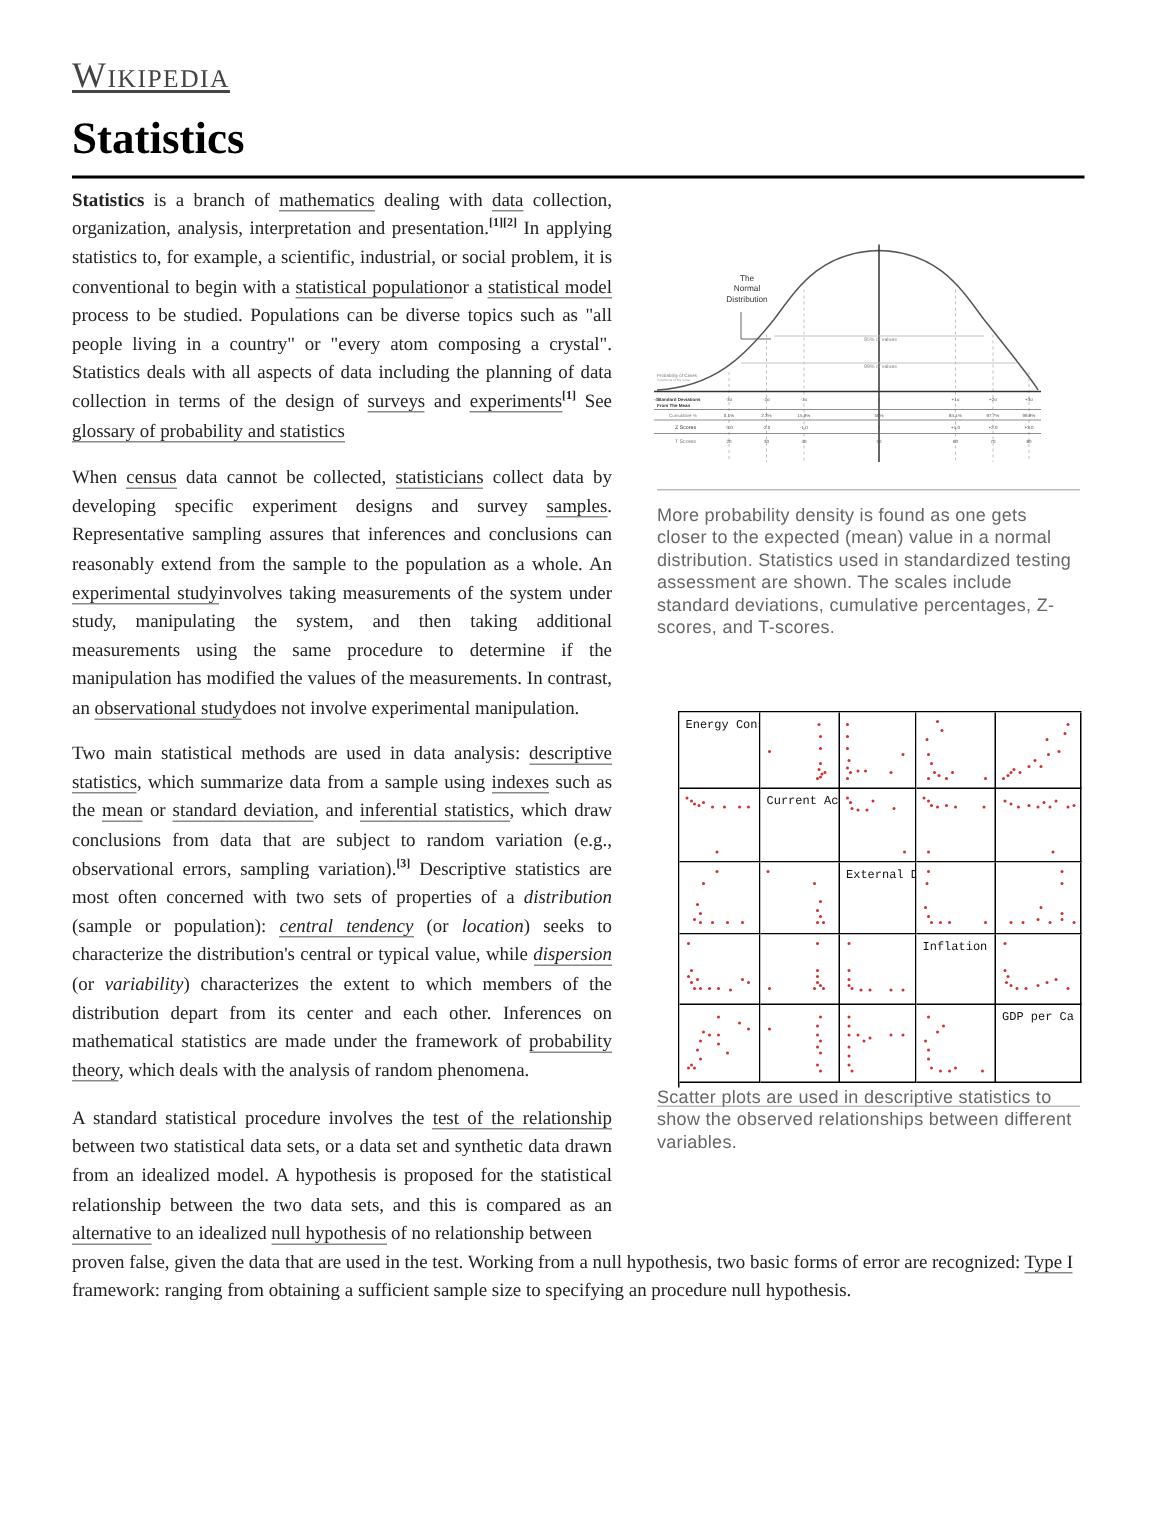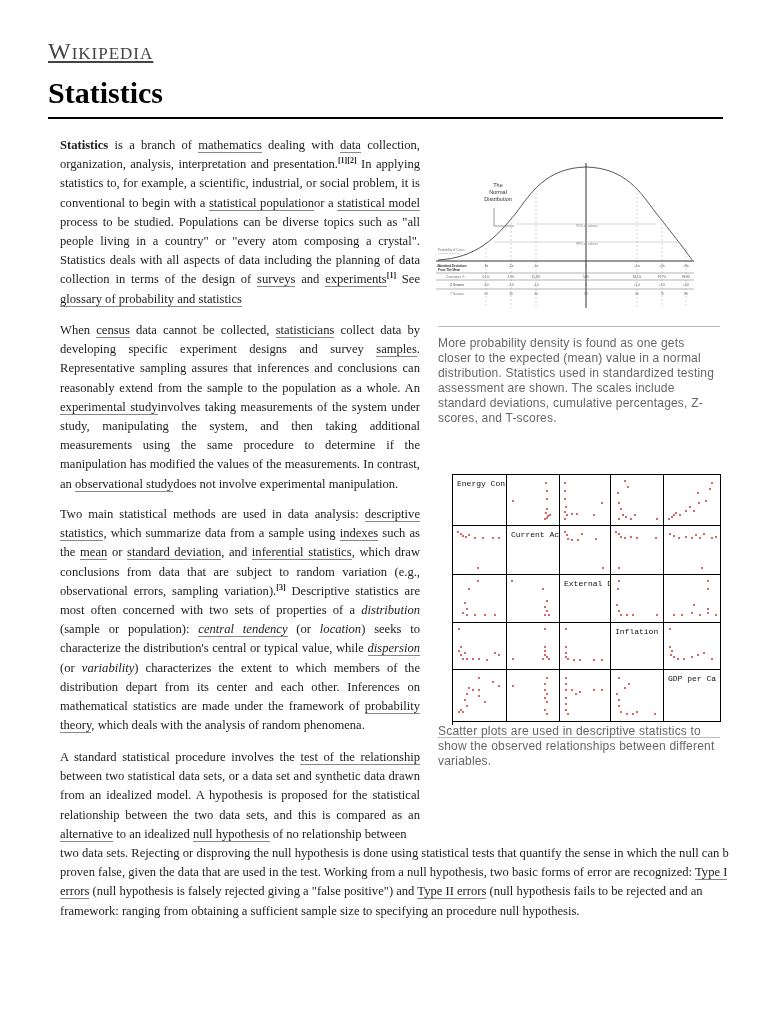--- a/index.html
+++ b/index.html
@@ -1,20 +1,20 @@
 <!DOCTYPE html>
 <html><head>
 <meta charset="utf-8">
 <style>
   html, body { margin: 0; padding: 0; background: #ffffff; }
   body { width: 768px; height: 1024px; position: relative; overflow: hidden; font-family: "Liberation Serif", "DejaVu Serif", serif; color: #222; }
   .logo { position: absolute; left: 48px; top: 38px; font-family: "Liberation Serif", serif; font-size: 24px; letter-spacing: 1px; color: #444; font-variant: small-caps; text-decoration: underline; }
   .title { position: absolute; left: 48px; top: 76px; font-family: "Liberation Serif", serif; font-weight: bold; font-size: 30px; color: #000; margin: 0; }
   .title-rule { position: absolute; left: 48px; top: 117px; width: 675px; height: 2px; background: #000; }
-  .para { position: absolute; left: 48px; width: 360px; font-size: 12.6px; line-height: 19.2px; text-align: justify; margin: 12px; color: #222; }
+  .para { position: absolute; left: 48px; width: 360px; font-size: 12.6px; line-height: 19.2px; text-align: justify; margin: 0; color: #222; }
   .para.wide { width: 715px; }
   .lnk { border-bottom: 1px solid #888; color: #222; text-decoration: none; }
   sup { font-size: 8px; font-weight: bold; line-height: 0; }
   .fig1 { position: absolute; left: 436px; top: 158px; width: 258px; height: 150px; }
   .cap { position: absolute; left: 438px; font-family: "Liberation Sans", "DejaVu Sans", sans-serif; font-size: 12px; line-height: 15px; color: #666; margin: 0; letter-spacing: 0.2px; }
   .cap-rule { position: absolute; left: 438px; width: 282px; height: 1px; background: #bbb; }
   .spm { position: absolute; left: 452px; top: 474px; width: 268px; height: 250px; display: grid; grid-template-columns: 54px 53px 51px 53px 57px; grid-template-rows: 51px 49px 48px 47px 52px; border-left: 1px solid #000; border-top: 1px solid #000; }
   .cell { border-right: 1px solid #000; border-bottom: 1px solid #000; position: relative; overflow: hidden; background: #fff; }
   .cell .lbl { position: absolute; left: 4px; top: 4px; font-family: "Liberation Mono", "DejaVu Sans Mono", monospace; font-size: 8px; white-space: nowrap; color: #111; }
   .cell svg { position: absolute; left: 0; top: 0; }
@@ -28,23 +28,21 @@
 
 <p class="para" style="top:124px;"><b>Statistics</b><span> is a branch of </span><a class="lnk">mathematics</a><span> dealing with </span><a class="lnk">data</a><span> collection, organization, analysis, interpretation and presentation.</span><sup>[1]</sup><sup>[2]</sup><span> In applying statistics to, for example, a scientific, industrial, or social problem, it is conventional to begin with a </span><a class="lnk">statistical population</a><span>or a </span><a class="lnk">statistical model</a><span> process to be studied. Populations can be diverse topics such as "all people living in a country" or "every atom composing a crystal". Statistics deals with all aspects of data including the planning of data collection in terms of the design of </span><a class="lnk">surveys</a><span> and </span><a class="lnk">experiments</a><sup>[1]</sup><span> See </span><a class="lnk">glossary of probability and statistics</a></p>
 
 <p class="para" style="top:309px;"><span>When </span><a class="lnk">census</a><span> data cannot be collected, </span><a class="lnk">statisticians</a><span> collect data by developing specific experiment designs and survey </span><a class="lnk">samples</a><span>. Representative sampling assures that inferences and conclusions can reasonably extend from the sample to the population as a whole. An </span><a class="lnk">experimental study</a><span>involves taking measurements of the system under study, manipulating the system, and then taking additional measurements using the same procedure to determine if the manipulation has modified the values of the measurements. In contrast, an </span><a class="lnk">observational study</a><span>does not involve experimental manipulation.</span></p>
 
 <p class="para" style="top:493px;"><span>Two main statistical methods are used in data analysis: </span><a class="lnk">descriptive statistics</a><span>, which summarize data from a sample using </span><a class="lnk">indexes</a><span> such as the </span><a class="lnk">mean</a><span> or </span><a class="lnk">standard deviation</a><span>, and </span><a class="lnk">inferential statistics</a><span>, which draw conclusions from data that are subject to random variation (e.g., observational errors, sampling variation).</span><sup>[3]</sup><span> Descriptive statistics are most often concerned with two sets of properties of a </span><i>distribution</i><span> (sample or population): </span><a class="lnk" style="font-style:italic;">central tendency</a><span> (or </span><i>location</i><span>) seeks to characterize the distribution's central or typical value, while </span><a class="lnk" style="font-style:italic;">dispersion</a><span> (or </span><i>variability</i><span>) characterizes the extent to which members of the distribution depart from its center and each other. Inferences on mathematical statistics are made under the framework of </span><a class="lnk">probability theory</a><span>, which deals with the analysis of random phenomena.</span></p>
 
 <p class="para" style="top:736px;"><span>A standard statistical procedure involves the </span><a class="lnk">test of the relationship</a><span> between two statistical data sets, or a data set and synthetic data drawn from an idealized model. A hypothesis is proposed for the statistical relationship between the two data sets, and this is compared as an </span><a class="lnk">alternative</a><span> to an idealized </span><a class="lnk">null hypothesis</a><span> of no relationship between</span></p>
 
 <div class="para wide" style="top:832px; text-align:left; white-space:nowrap;">
-  <div><span>two data sets. Rejecting or disproving the null hypothesis is done using statistical tests that quantify the sense in which the null can b</span></div>
   <div><span>proven false, given the data that are used in the test. Working from a null hypothesis, two basic forms of error are recognized: </span><a class="lnk">Type I</a></div>
-  <div><a class="lnk">errors</a><span> (null hypothesis is falsely rejected giving a "false positive") and </span><a class="lnk">Type II errors</a><span> (null hypothesis fails to be rejected and an</span></div>
   <div><span>framework: ranging from obtaining a sufficient sample size to specifying an procedure null hypothesis.</span></div>
 </div>
 
 <div class="fig1">
   <svg width="258" height="150" viewBox="0 0 258 150" style="font-family:'Liberation Sans',sans-serif;">
 
     <path d="M2,102 C40,100 60,80 80,55 C95,35 110,10 150,9 C190,10 205,35 220,55 C240,80 255,100 256,102" fill="none" stroke="#555" stroke-width="1"></path>
 
     <g stroke="#aaa" stroke-width="0.5" stroke-dasharray="2,2">
       <line x1="100" y1="35" x2="100" y2="150"></line>

